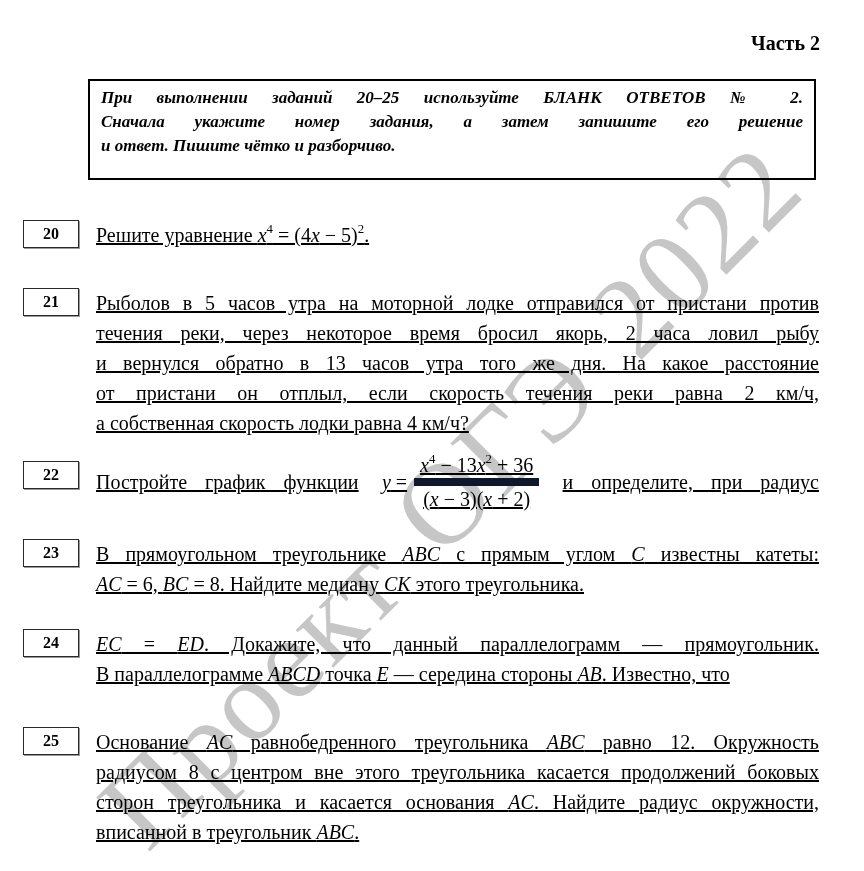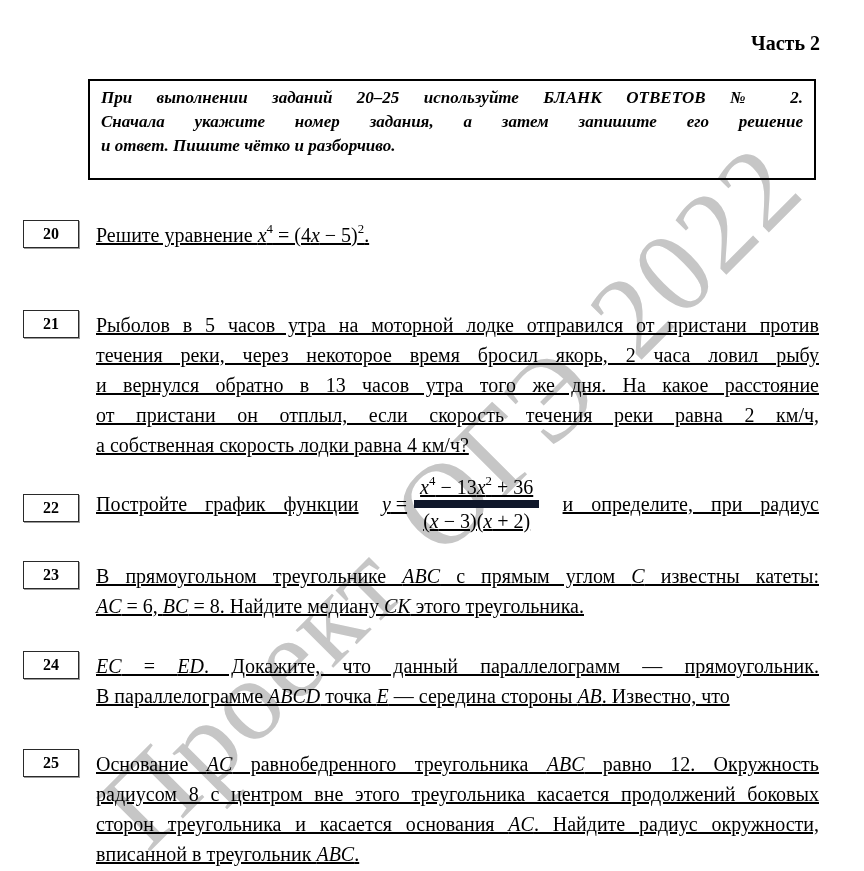--- a/index.html
+++ b/index.html
@@ -53,39 +53,39 @@
     font-style: italic;
     font-size: 17px;
     line-height: 24px;
   }
   .instr-line { text-align: justify; text-align-last: justify; }
   .instr-line:last-child { text-align-last: left; }
 
   
   .problem { display: flex; align-items: flex-start; margin-left: 23px; }
   .pr20 { margin-top: 40px; }
-  .pr21 { margin-top: 60px; }
+  .pr21 { margin-top: 38px; }
   .pr22 { margin-top: 15px; }
   .pr23 { margin-top: 28px; }
   .pr24 { margin-top: 30px; }
   .pr25 { margin-top: 38px; }
 
   .numbox {
     box-sizing: border-box;
     flex: 0 0 56px;
     width: 56px; height: 28px;
     border: 1px solid #2a2a2a;
     box-shadow: 1px 1px 0 #9a9a9a;
     background: #fff;
     text-align: center;
     font-weight: bold;
     font-size: 16px;
     line-height: 26px;
   }
-  .numbox-centered { margin-top: 19px; }
+  .numbox-centered { margin-top: 8px; }
 
   .ptext {
     margin-left: 17px;
     width: 723px;
     font-size: 20px;
     line-height: 30px;
     text-decoration: underline;
   }
   .line { text-align: justify; text-align-last: justify; }
   .line:last-child { text-align-last: left; }

